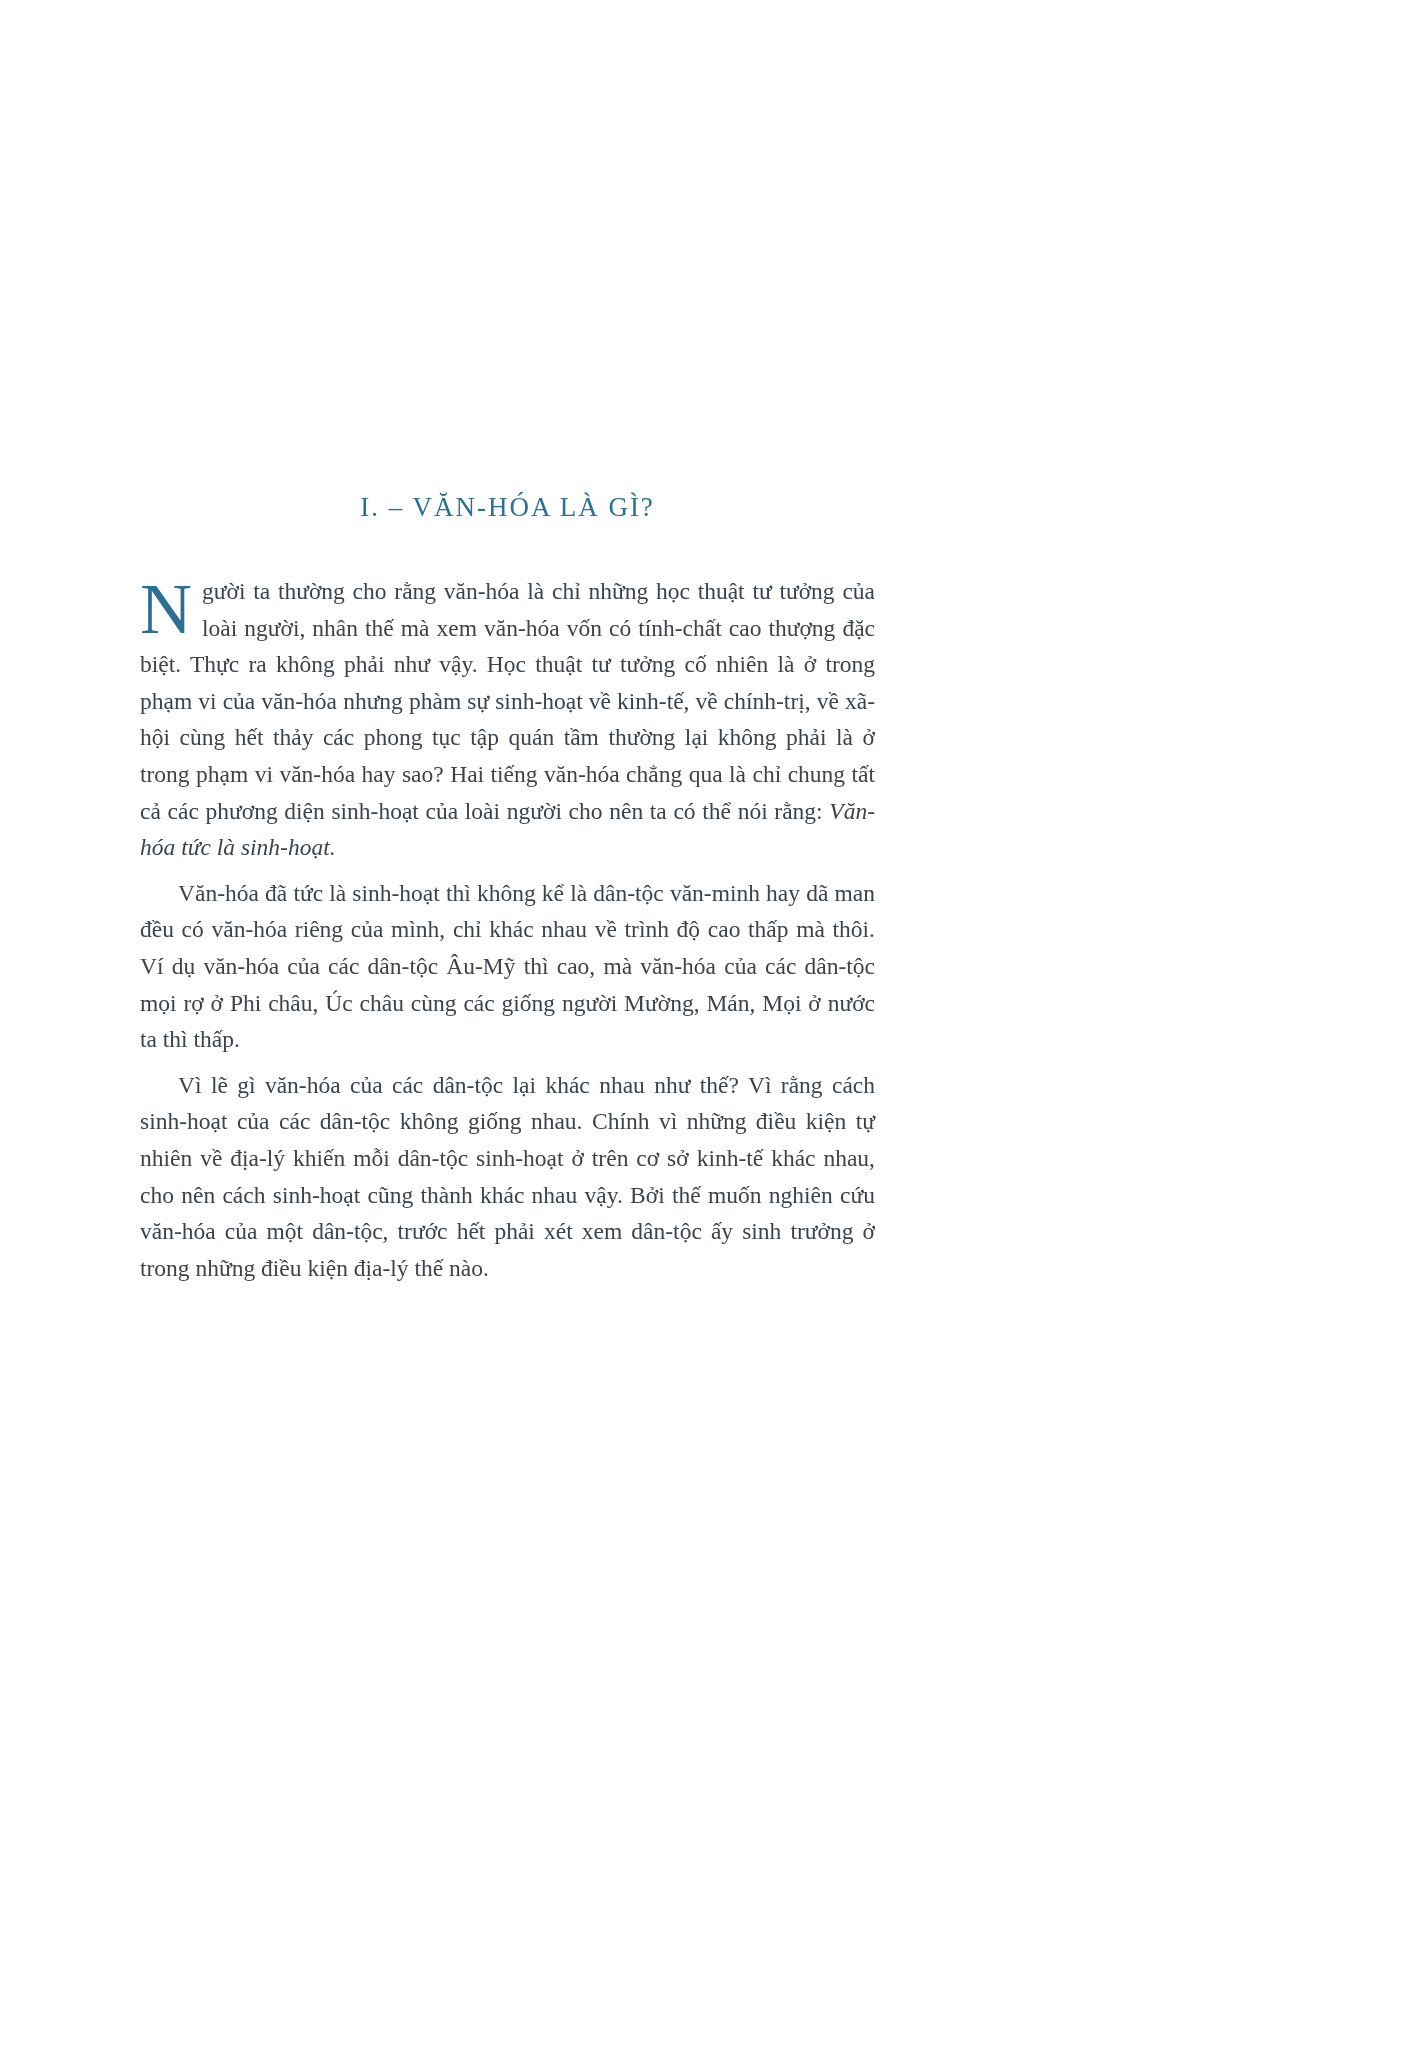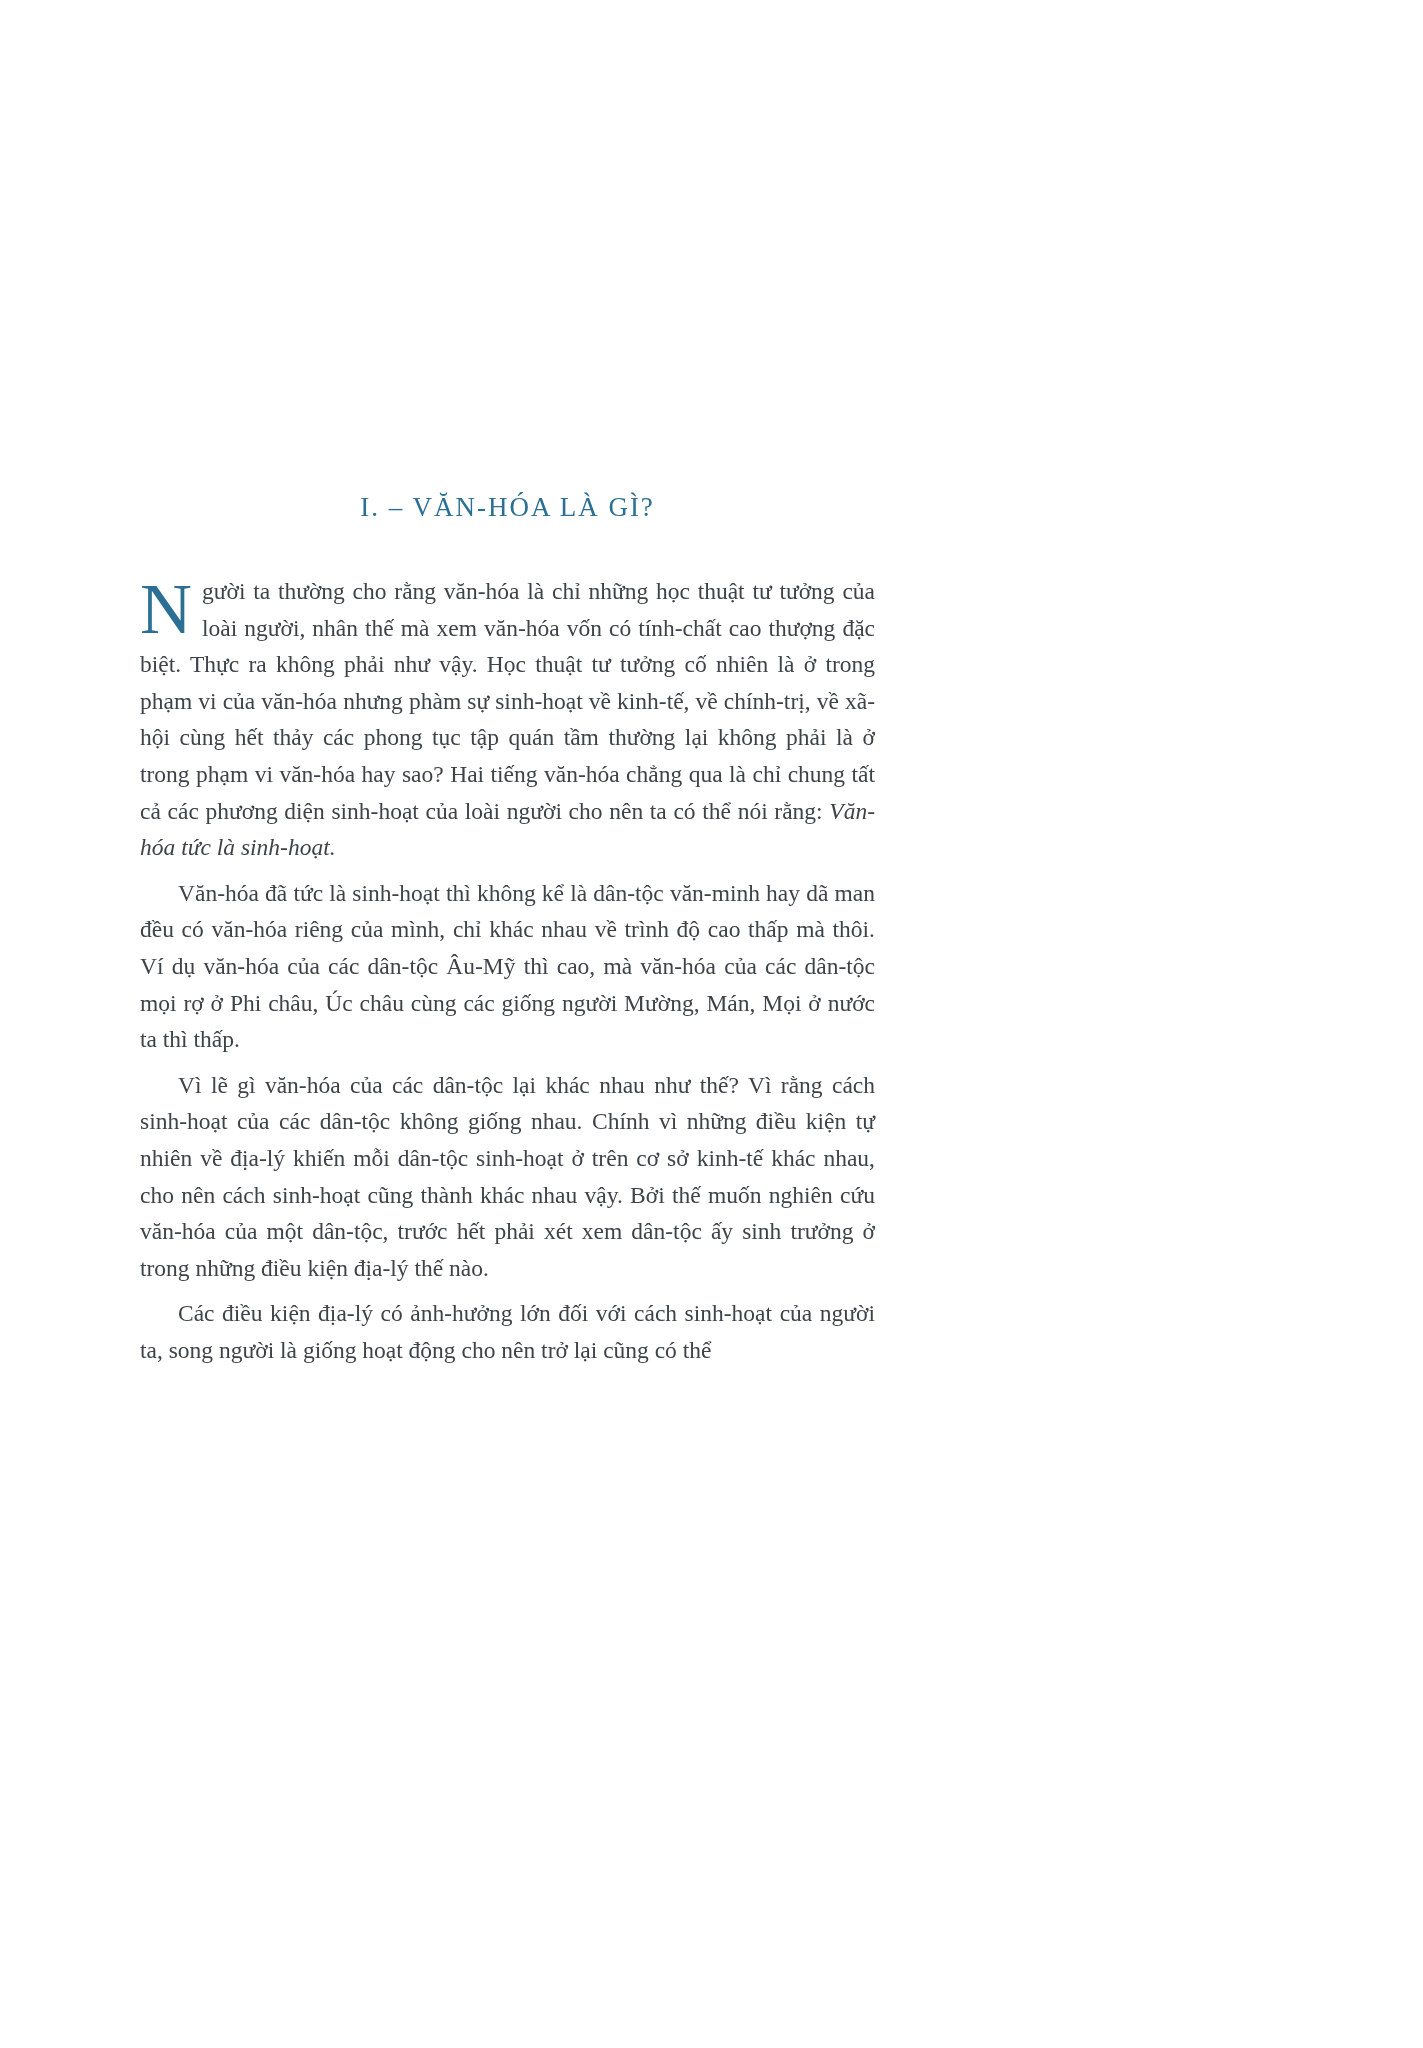--- a/index.html
+++ b/index.html
@@ -67,16 +67,15 @@
   <div class="text-column">
 
     <p class="para first-para">
       <span class="dropcap">N</span><span>gười ta thường cho rằng văn-hóa là chỉ những học thuật tư tưởng của loài người, nhân thế mà xem văn-hóa vốn có tính-chất cao thượng đặc biệt. Thực ra không phải như vậy. Học thuật tư tưởng cố nhiên là ở trong phạm vi của văn-hóa nhưng phàm sự sinh-hoạt về kinh-tế, về chính-trị, về xã-hội cùng hết thảy các phong tục tập quán tầm thường lại không phải là ở trong phạm vi văn-hóa hay sao? Hai tiếng văn-hóa chẳng qua là chỉ chung tất cả các phương diện sinh-hoạt của loài người cho nên ta có thể nói rằng: </span><span class="italic">Văn-hóa tức là sinh-hoạt.</span>
     </p>
 
     <p class="para indent">Văn-hóa đã tức là sinh-hoạt thì không kể là dân-tộc văn-minh hay dã man đều có văn-hóa riêng của mình, chỉ khác nhau về trình độ cao thấp mà thôi. Ví dụ văn-hóa của các dân-tộc Âu-Mỹ thì cao, mà văn-hóa của các dân-tộc mọi rợ ở Phi châu, Úc châu cùng các giống người Mường, Mán, Mọi ở nước ta thì thấp.</p>
 
     <p class="para indent">Vì lẽ gì văn-hóa của các dân-tộc lại khác nhau như thế? Vì rằng cách sinh-hoạt của các dân-tộc không giống nhau. Chính vì những điều kiện tự nhiên về địa-lý khiến mỗi dân-tộc sinh-hoạt ở trên cơ sở kinh-tế khác nhau, cho nên cách sinh-hoạt cũng thành khác nhau vậy. Bởi thế muốn nghiên cứu văn-hóa của một dân-tộc, trước hết phải xét xem dân-tộc ấy sinh trưởng ở trong những điều kiện địa-lý thế nào.</p>
 
-    <p class="para indent">Các điều kiện địa-lý có ảnh-hưởng lớn đối với cách sinh-hoạt của người ta, song người là giống hoạt động cho nên trở lại cũng có thể</p>
 
   </div>
 </div>
 
 </body></html>

